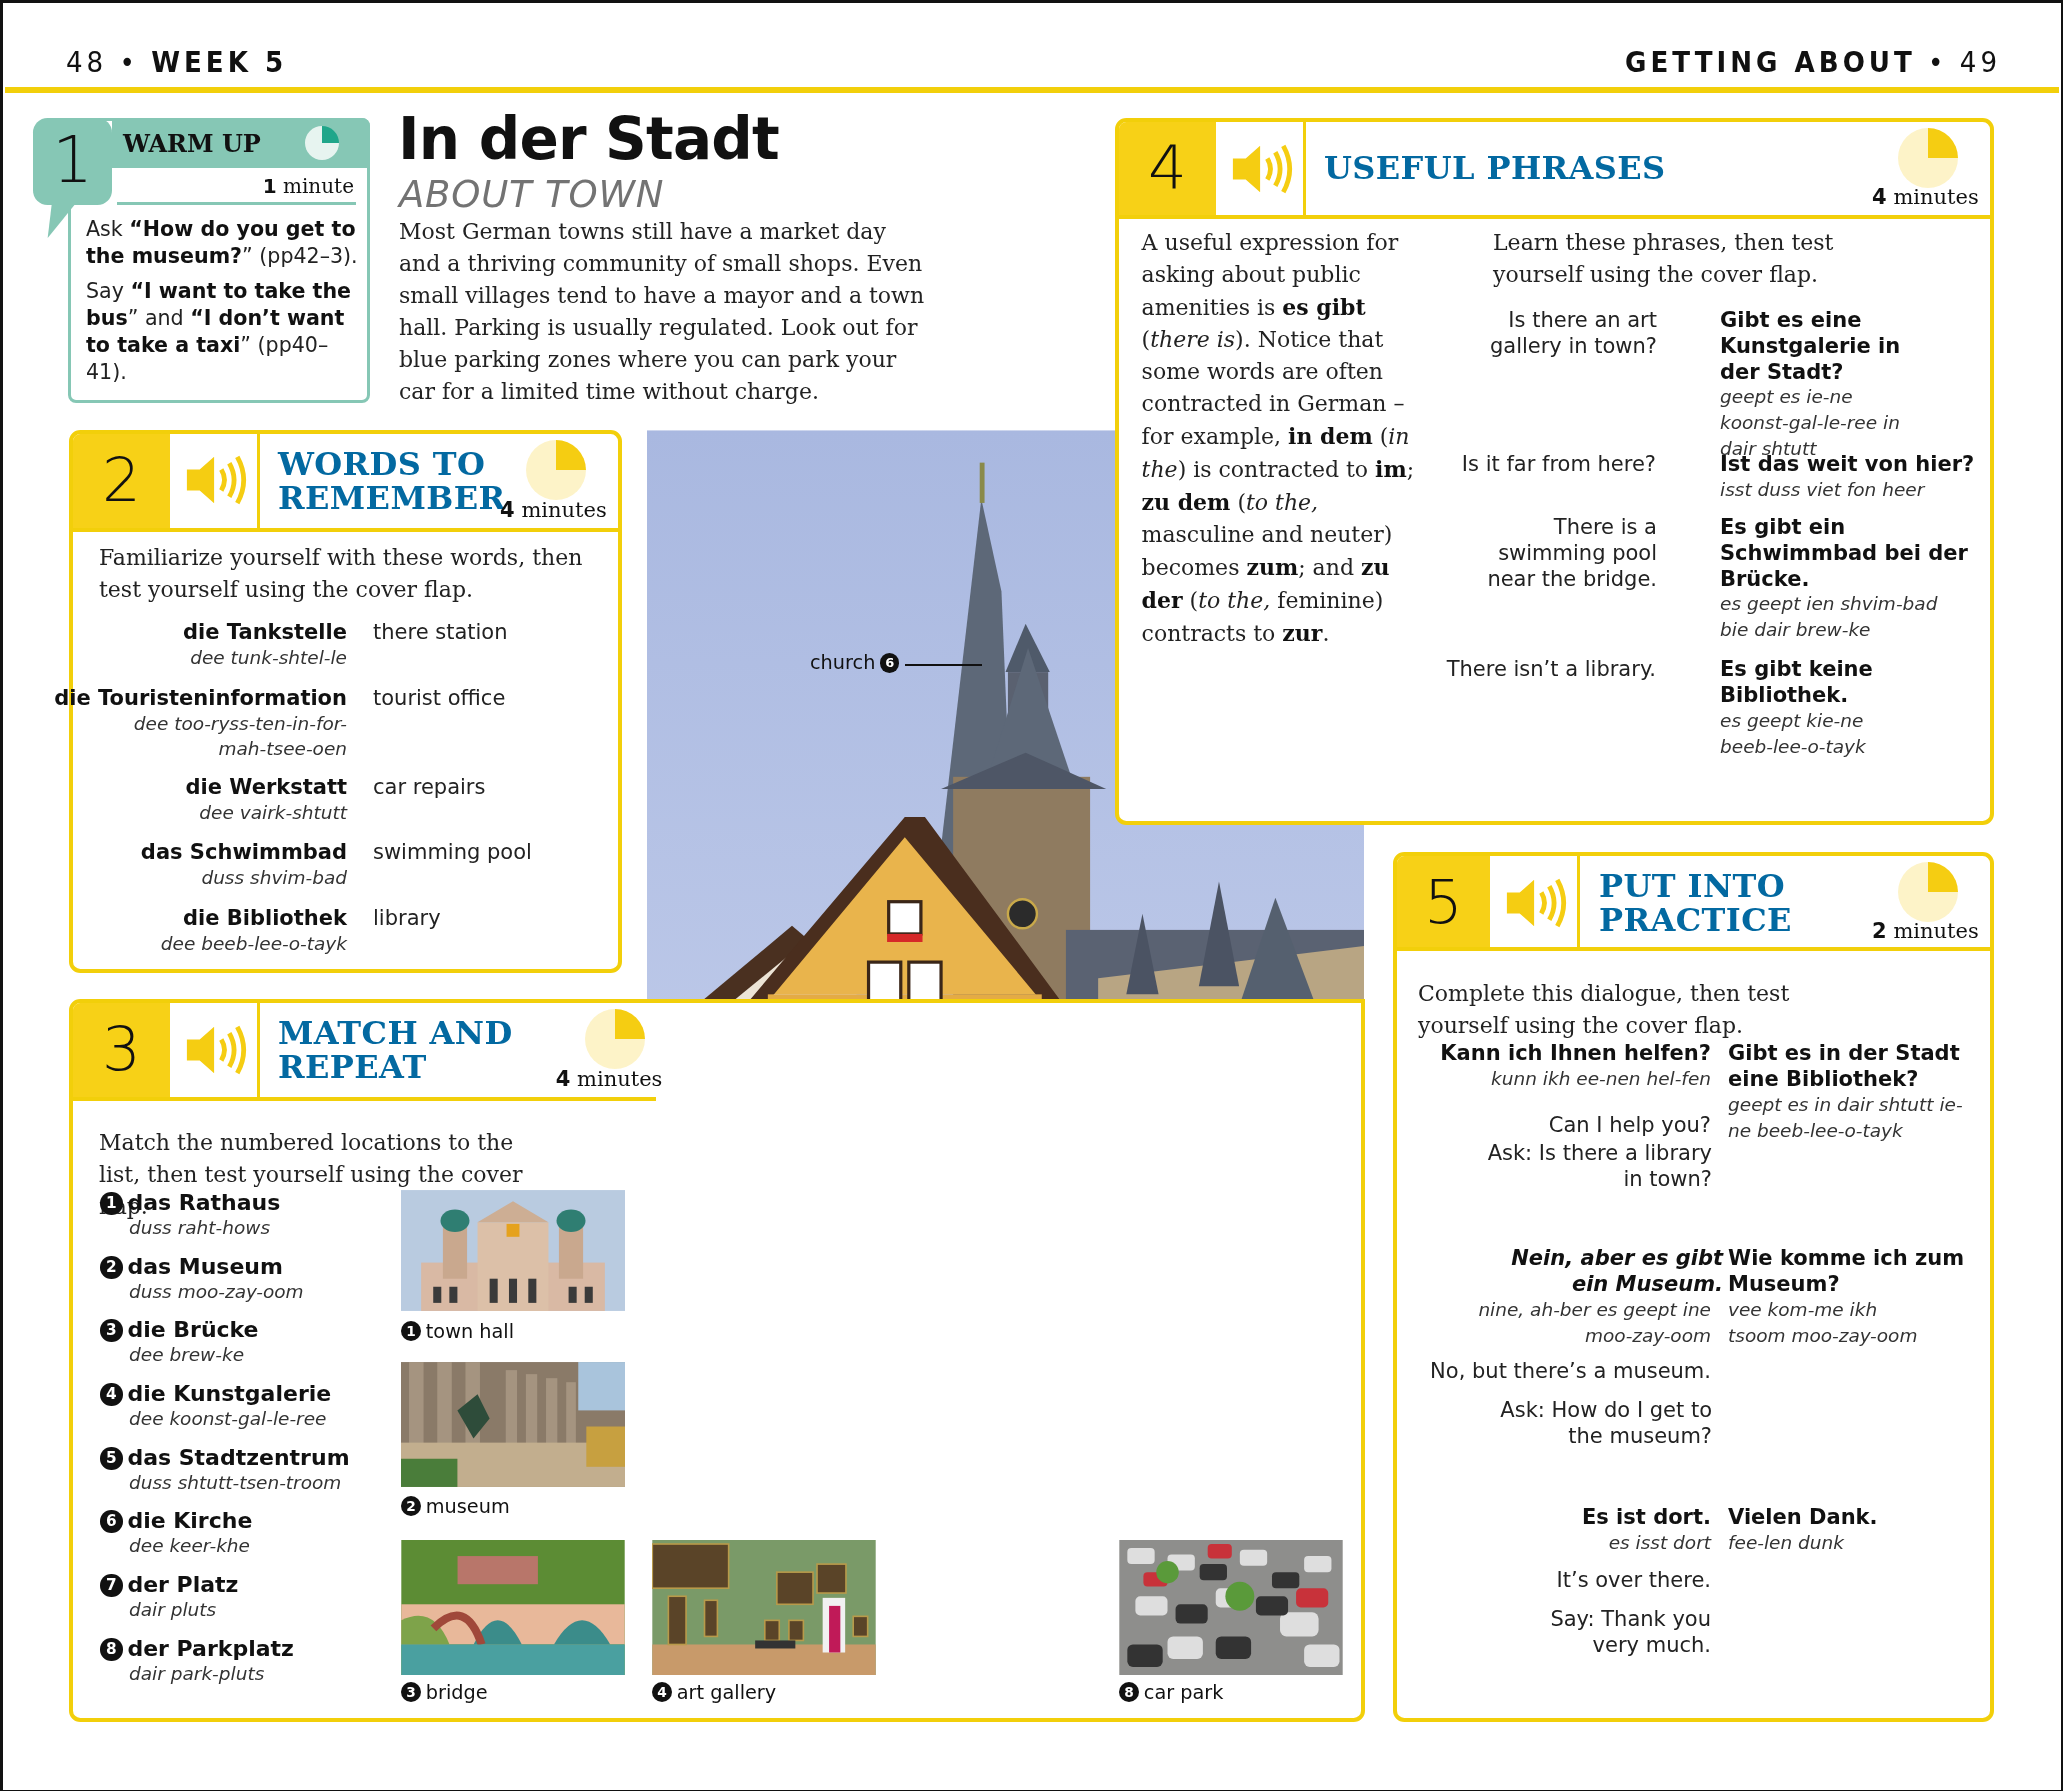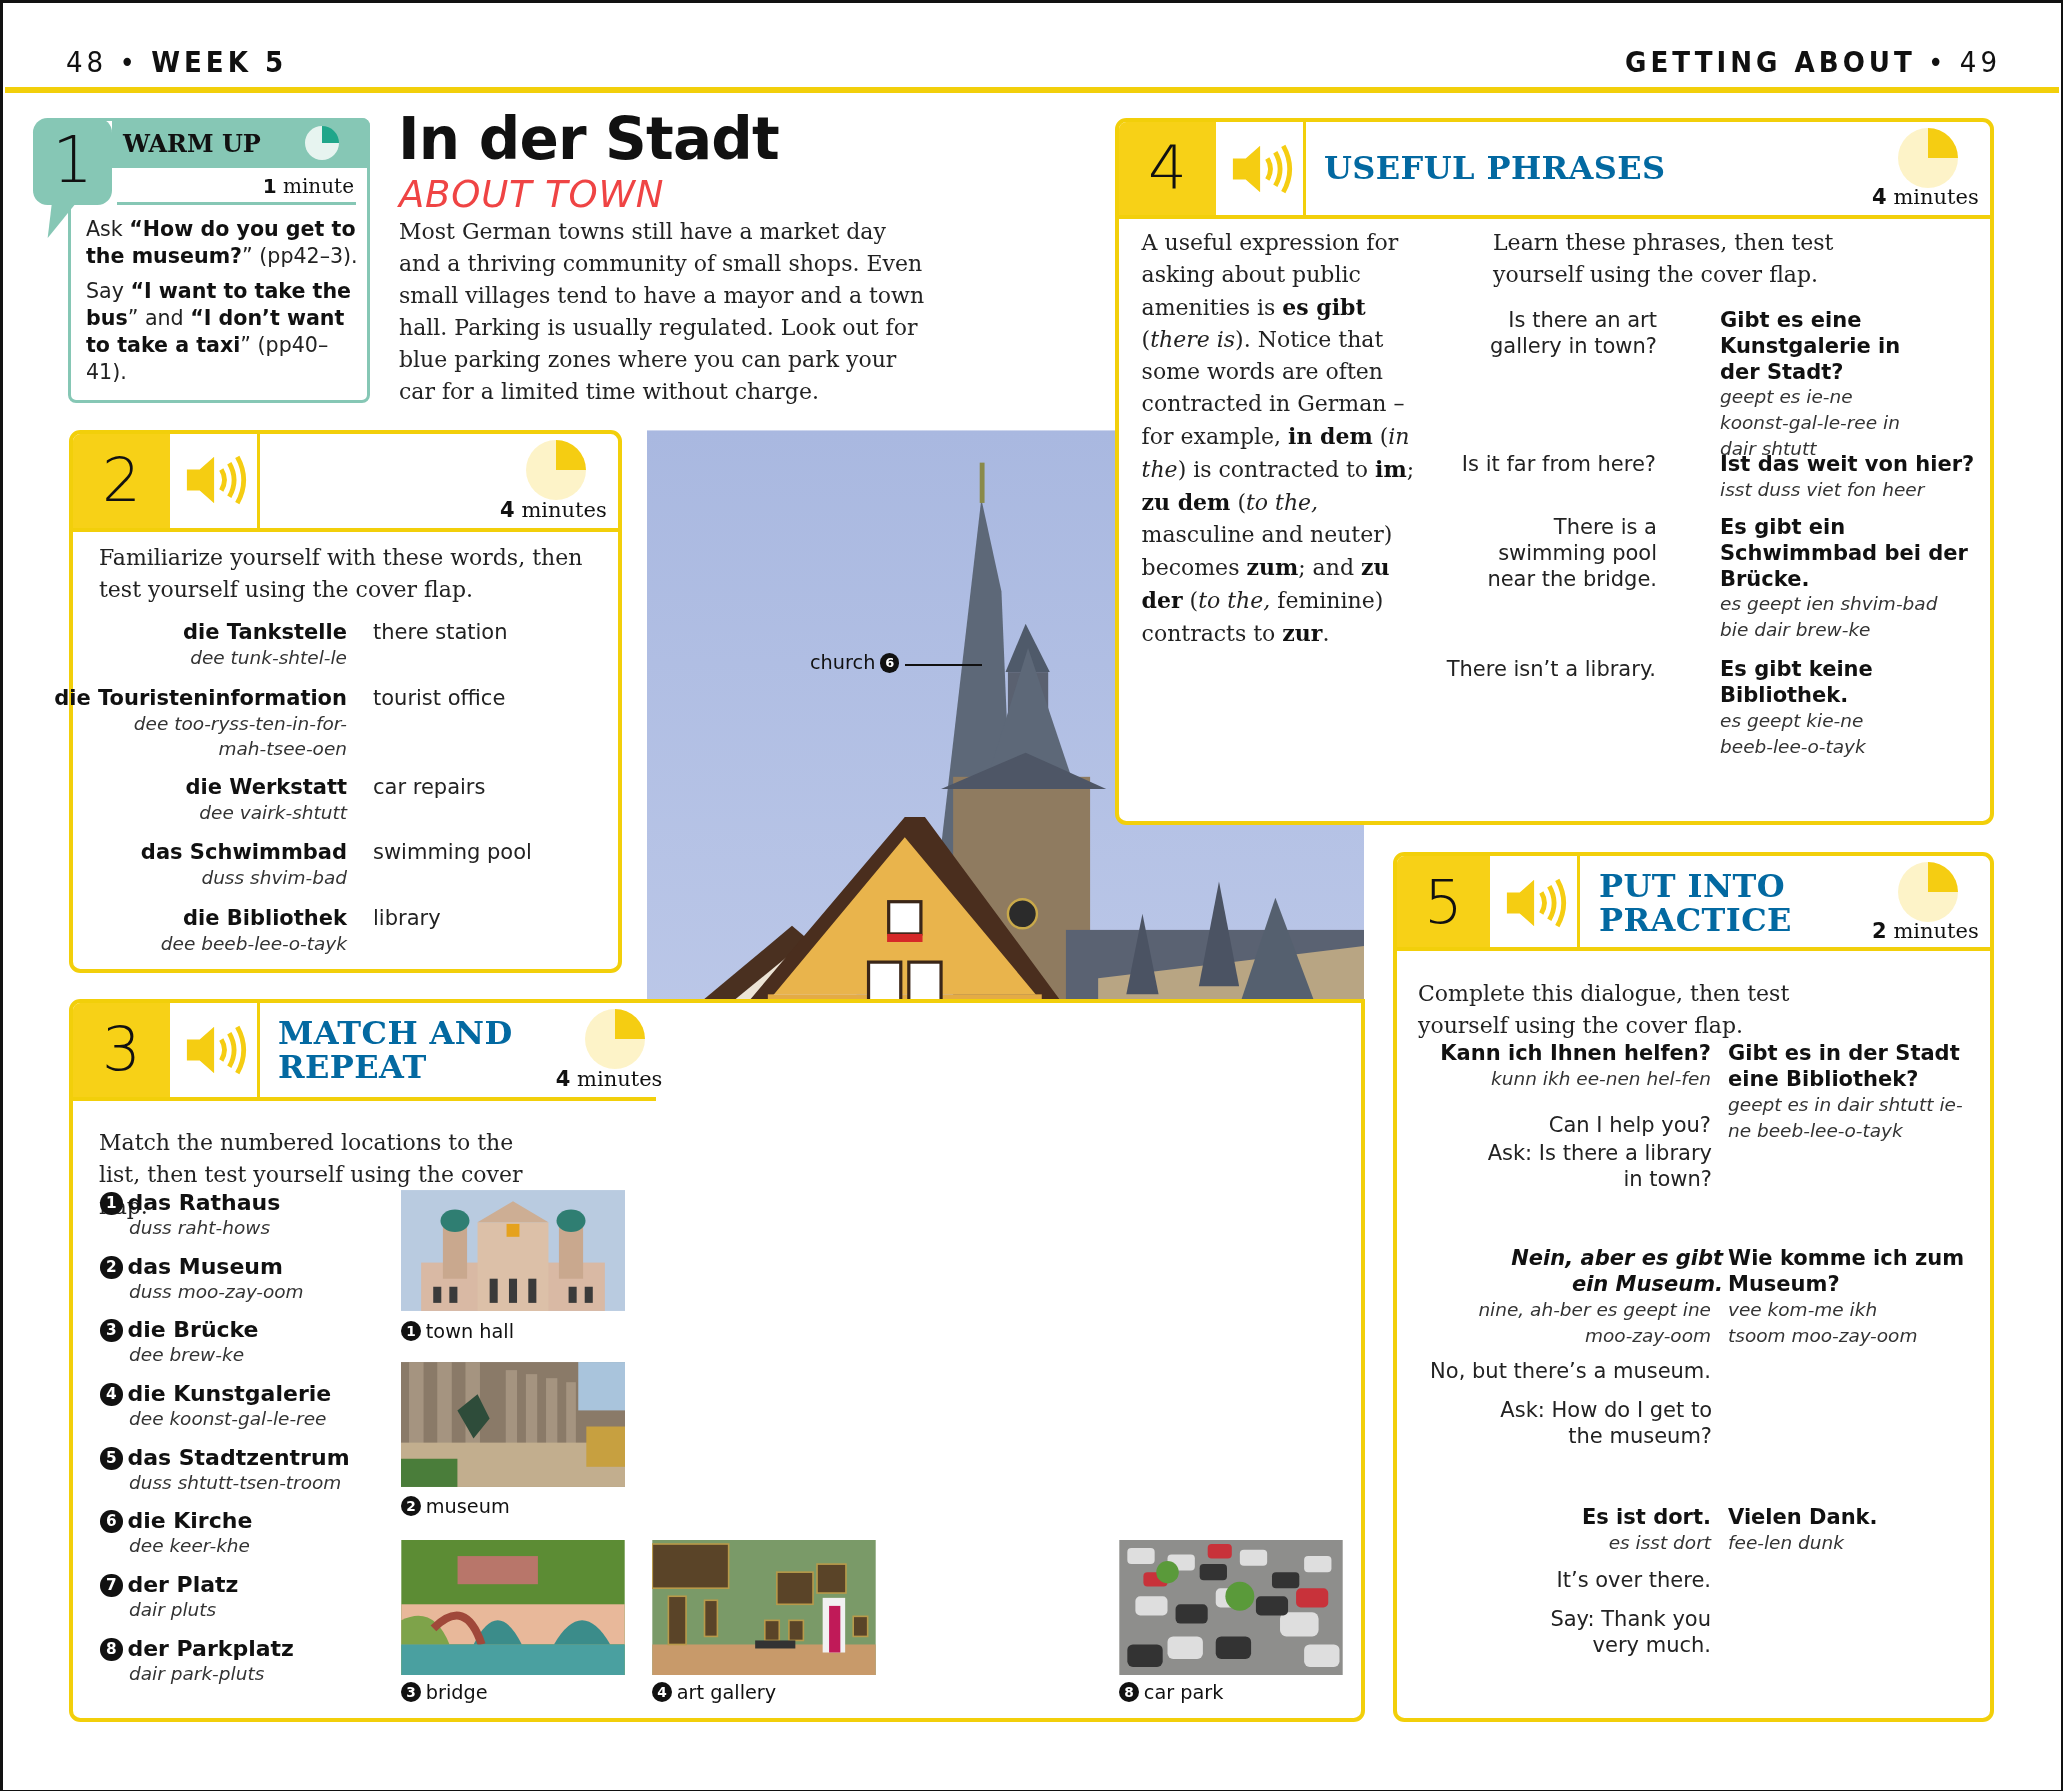--- a/index.html
+++ b/index.html
@@ -26,21 +26,21 @@
   .warm-pie { position: absolute; right: 31px; top: 8px; width: 34px; height: 34px; border-radius: 50%; background: conic-gradient(#20a68a 0 25%, #e7f4f0 25% 100%); }
   .warm-time { position: absolute; right: 16px; top: 56px; font-family: "DejaVu Serif", serif; font-size: 20px; color: #111; }
   .warm-time b { font-family: "DejaVu Sans", sans-serif; }
   .warm-rule { position: absolute; left: 84px; right: 14.5px; top: 84px; height: 3.2px; background: #86c7b5; }
   .warm-text { position: absolute; left: 53px; top: 98px; width: 272px; font-size: 20.6px; line-height: 27px; color: #222; }
   .warm-text p { margin-bottom: 8px; }
   .warm-text b { color: #111; }
 
   
   .title-main { position: absolute; left: 398px; top: 105px; font-family: "DejaVu Sans", sans-serif; font-weight: bold; font-size: 58px; color: #111; letter-spacing: -0.8px; }
-  .title-sub { position: absolute; left: 399px; top: 173px; font-family: "DejaVu Sans", sans-serif; font-style: italic; font-size: 37px; color: #ef4444; letter-spacing: 0.8px; }
+  .title-sub { position: absolute; left: 399px; top: 173px; font-family: "DejaVu Sans", sans-serif; font-style: italic; font-size: 37px; color: #737373; letter-spacing: 0.8px; }
   .intro { position: absolute; left: 399px; top: 216px; width: 532px; font-family: "DejaVu Serif", serif; font-size: 22px; line-height: 32px; color: #222; }
 
   
   .ybox { position: absolute; border: 4px solid #f2cf0a; border-radius: 11.3px; background: #fff; }
   .yhead { position: absolute; left: 0; top: 0; right: 0; border-bottom: 4px solid #f2cf0a; }
   .ynum { position: absolute; left: 0; top: 0; bottom: 0; width: 97px; background: #f7d117; border-radius: 7.3px 0 0 0; }
   .ynum span { position: absolute; left: 0; right: 0; text-align: center; font-weight: 300; font-size: 61px; color: #111; }
   .yspk { position: absolute; left: 97px; top: 0; bottom: 0; width: 90px; border-right: 3.2px solid #f2cf0a; }
   .yspk svg { position: absolute; left: 14.5px; }
   .ytitle { position: absolute; left: 205px; font-family: "DejaVu Serif", serif; font-weight: bold; font-size: 32px; line-height: 34px; color: #0369a1; letter-spacing: 0.4px; }
@@ -221,20 +221,24 @@
         <span style="top:9.7px;">2</span>
       </div>
     <div class="yspk">
       <svg width="63" height="56" viewBox="0 0 78 70" style="top:18px;">
           <polygon points="2,22 18,22 36,6 36,64 18,48 2,48" fill="#f5cd12"></polygon>
           <path d="M45,22 Q53,35 45,48" stroke="#f5cd12" stroke-width="6" fill="none"></path>
           <path d="M55,14 Q67,35 55,56" stroke="#f5cd12" stroke-width="6" fill="none"></path>
           <path d="M65,6 Q81,35 65,64" stroke="#f5cd12" stroke-width="6" fill="none"></path>
         </svg>
     </div>
+    <div class="ytitle" style="top:13px;">
+        <div>WORDS TO</div>
+        <div>REMEMBER</div>
+      </div>
     <div class="ypie" style="right:32px; top:6.4px;"></div>
     <div class="ytime" style="right:11.3px; top:64px;"><b>4</b> <span>minutes</span></div>
   </div>
   <div class="instr" style="left:26px; top:108px; width:484px;">Familiarize yourself with these words, then test yourself using the cover flap.</div>
 
   <div class="wrow" style="top:185px;">
     <div class="wde" style="top:0;">die Tankstelle</div>
     <div class="wpr" style="top:26px;">dee tunk-shtel-le</div>
     <div class="wen" style="top:0;">there station</div>
   </div>

